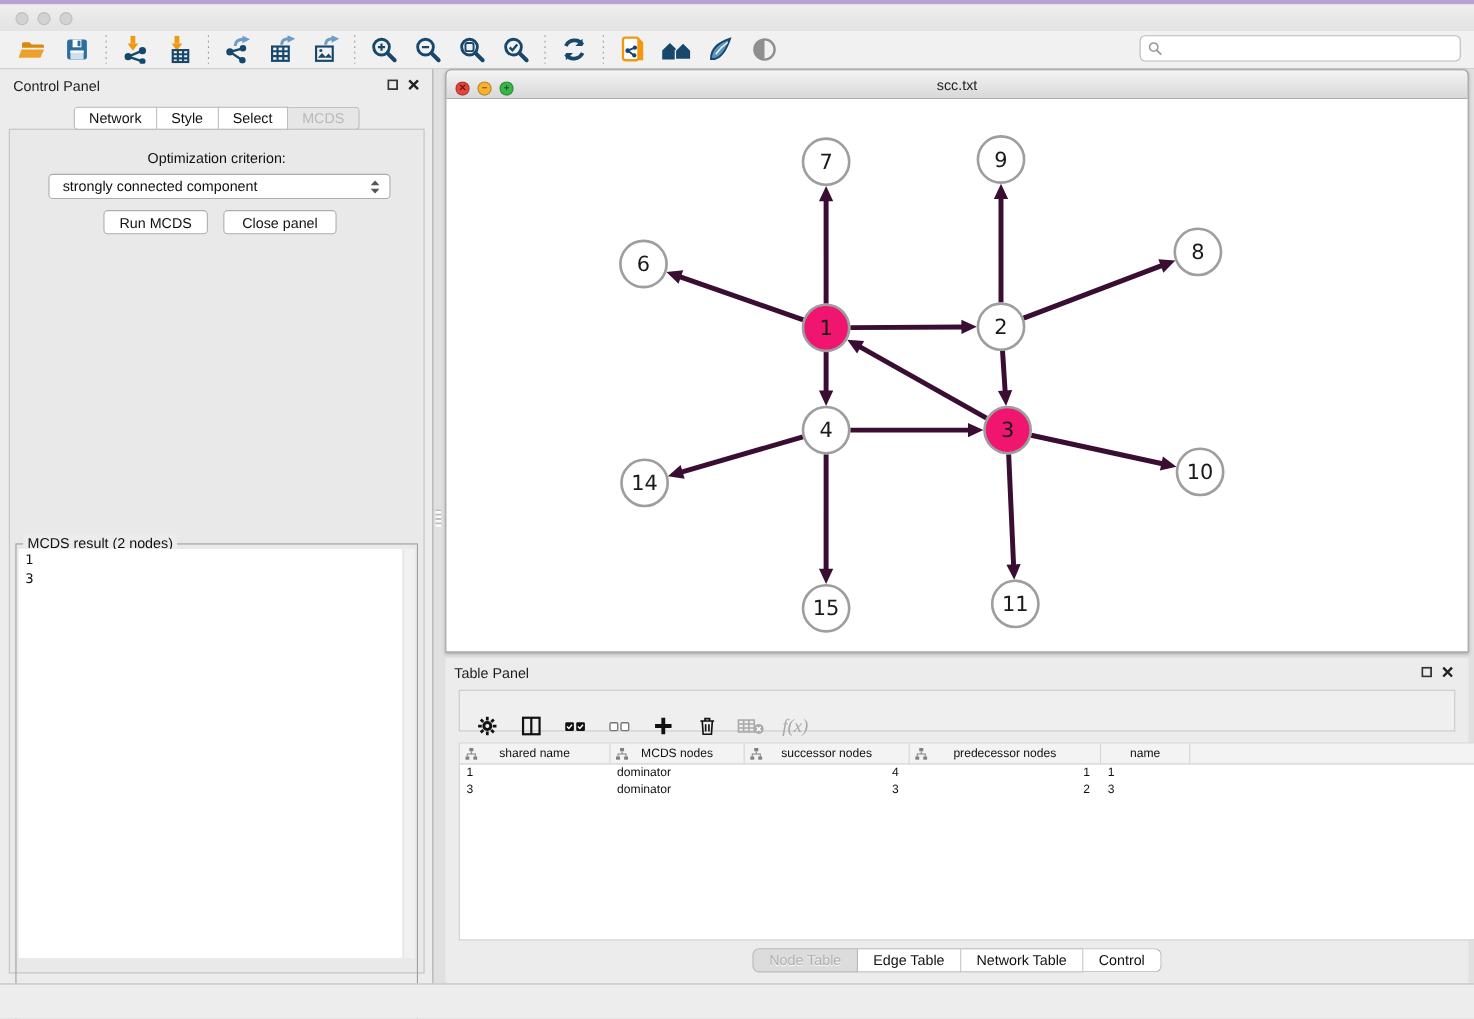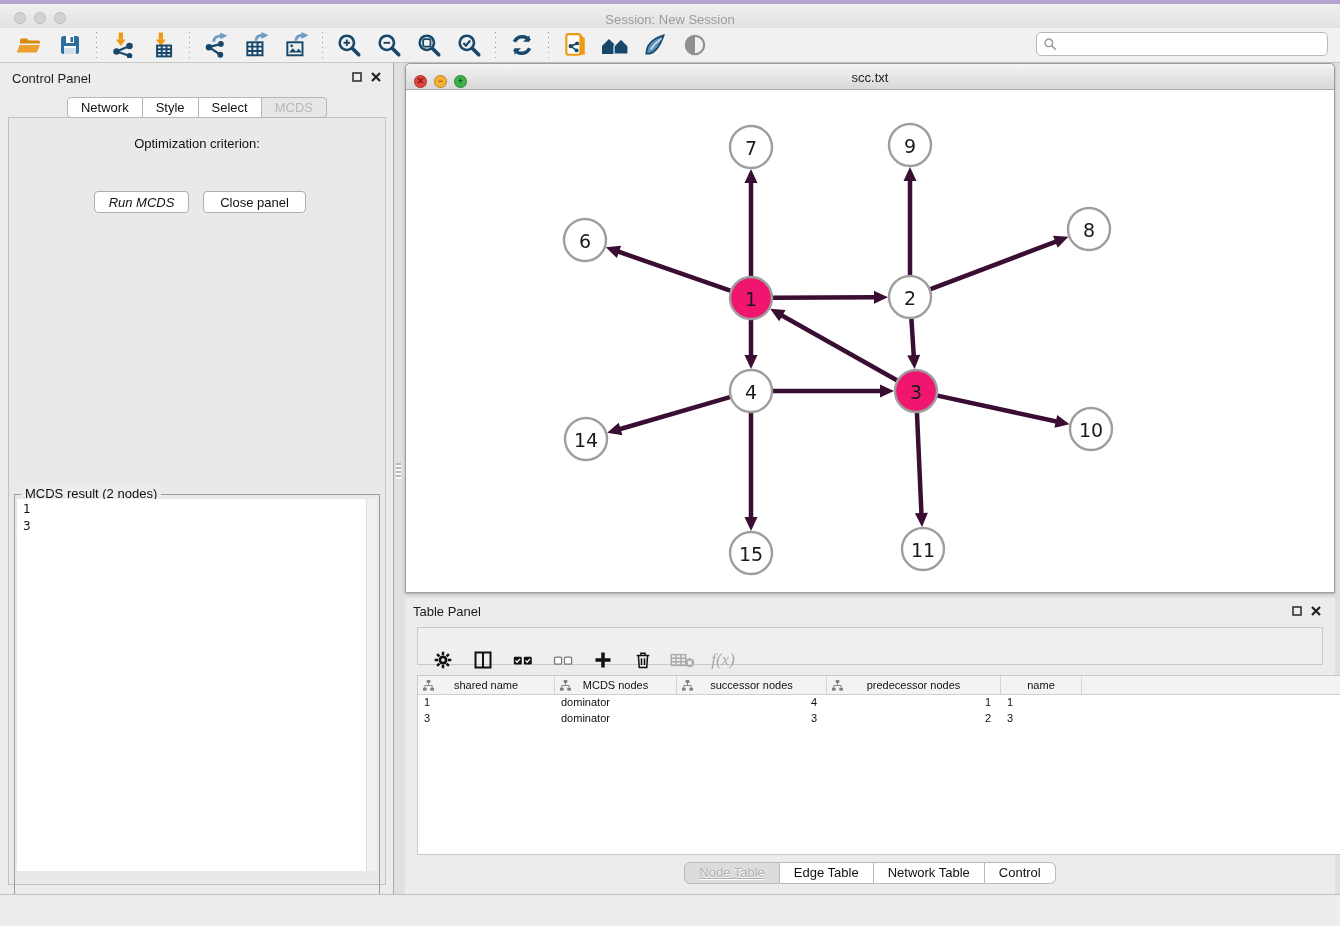--- a/index.html
+++ b/index.html
@@ -43,21 +43,21 @@
   #cp-content { left:8px; top:54px; width:378px; height:768px;
     background:#e9e9e9; border:1px solid #c2c2c2; }
   #opt-label { left:0; top:73px; width:394px; text-align:center; font-size:13px; color:#111; }
   #criterion-select { left:44px; top:95px; width:311px; height:23px; background:#fff;
     border:1px solid #adadad; border-radius:4px; display:flex; align-items:center;
     padding:0 8px 0 12px; font-size:13px; color:#111; }
   #criterion-select .spacer { flex:1; }
   .btn { position:absolute; height:22px; background:#fff; border:1px solid #aeaeae;
     border-radius:4px; font-size:13px; color:#111; display:flex;
     align-items:center; justify-content:center; }
-  #run-btn   { left:94px;  top:128px; width:95px;font-style:italic; }
+  #run-btn   { left:94px;  top:128px; width:95px; }
   #close-btn { left:203px; top:128px; width:103px; }
 
   #mcds-fieldset { left:14px; top:431px; width:366px; height:492px;
     border:1px solid #9d9d9d; }
   #mcds-legend { position:absolute; left:6px; top:-9px; background:#ececec;
     padding:0 4px; font-size:13px; color:#111; }
   #mcds-text { position:absolute; left:2px; top:4px; width:350px; height:372px;
     background:#fff; font-family:"DejaVu Sans", sans-serif; font-size:12px;
     line-height:17px; padding:2px 0 0 6px; white-space:pre; color:#111; }
   #mcds-scroll { position:absolute; right:2px; top:4px; width:11px; height:372px;
@@ -92,40 +92,39 @@
     border:1px solid #c9c9c9; }
   #tp-head { display:flex; height:19px; background:#f3f3f3; border-bottom:1px solid #cfcfcf; }
   .th { display:flex; align-items:center; justify-content:center; gap:5px;
     font-size:11px; color:#111; border-right:1px solid #d5d5d5; position:relative; }
   .th .hicon { position:absolute; left:5px; }
   .tr { display:flex; height:16px; font-size:11px; color:#111; }
   .td { padding:1px 10px 0 6px; overflow:hidden; white-space:nowrap; }
   #tp-tabs { left:0; top:264px; width:930px; display:flex; justify-content:center; }
   .tp-tab { height:22px; padding:0 14px; background:#fff; border:1px solid #b9b9b9;
     border-left:none; font-size:13px; line-height:20px; color:#111; }
-  .tp-tab:first-child { border-left:1px solid #b9b9b9; border-radius:6px 0 0 6px;text-decoration:underline; }
+  .tp-tab:first-child { border-left:1px solid #b9b9b9; border-radius:6px 0 0 6px; }
   .tp-tab:last-child { border-radius:0 6px 6px 0; }
   .tp-tab.disabled { background:#dcdcdc; color:#aeaeae; text-shadow:0 1px 0 #fff; }
 
   
   #status-bar { left:0; top:894px; width:1340px; height:32px; background:#ededed;
     border-top:1px solid #bebebe; }
 </style>
 </head>
 <body>
 
 <div id="app">
 
   <div id="top-strip" class="abs"></div>
 
   <div id="titlebar" class="abs">
     <span class="abs" style="left:14px; top:6px;">
       <span class="tl-dot"></span><span class="tl-dot"></span><span class="tl-dot"></span>
     </span>
-    <div id="window-title" class="abs">Session: New Session</div>
   </div>
 
   <div id="main-toolbar" class="abs">
     <div class="tbtn">
       <svg width="26" height="24" viewBox="0 0 24 24">
         <path d="M2 7 q0-1.6 1.6-1.6 h5.2 l2 2.1 h9.6 q1.6 0 1.6 1.6 v1.4 h-20 z" fill="#d98a0c"></path>
         <path d="M1.5 12 h20.5 l-3.2 7.6 h-20 z" fill="#eda12d"></path>
       </svg>
     </div>
     <div class="tbtn">
@@ -280,20 +279,28 @@
       <div id="cp-content" class="abs"></div>
       <div id="opt-label" class="abs">Optimization criterion:</div>
 
       <div id="cp-tabs" class="abs">
           <div class="cp-tab">Network</div>
           <div class="cp-tab">Style</div>
           <div class="cp-tab">Select</div>
           <div class="cp-tab disabled">MCDS</div>
         </div>
 
+      <div id="criterion-select" class="abs">
+        <span>strongly connected component</span>
+        <span class="spacer"></span>
+        <svg width="10" height="14" viewBox="0 0 10 14">
+          <path d="M5 1 L9 5.4 H1 z" fill="#555"></path>
+          <path d="M5 13 L1 8.6 H9 z" fill="#555"></path>
+        </svg>
+      </div>
 
       <div id="run-btn" class="btn">Run MCDS</div>
       <div id="close-btn" class="btn">Close panel</div>
 
       <div id="mcds-fieldset" class="abs">
         <span id="mcds-legend">MCDS result (2 nodes)</span>
         <div id="mcds-text">1
 3</div>
         <div id="mcds-scroll"></div>
       </div>

